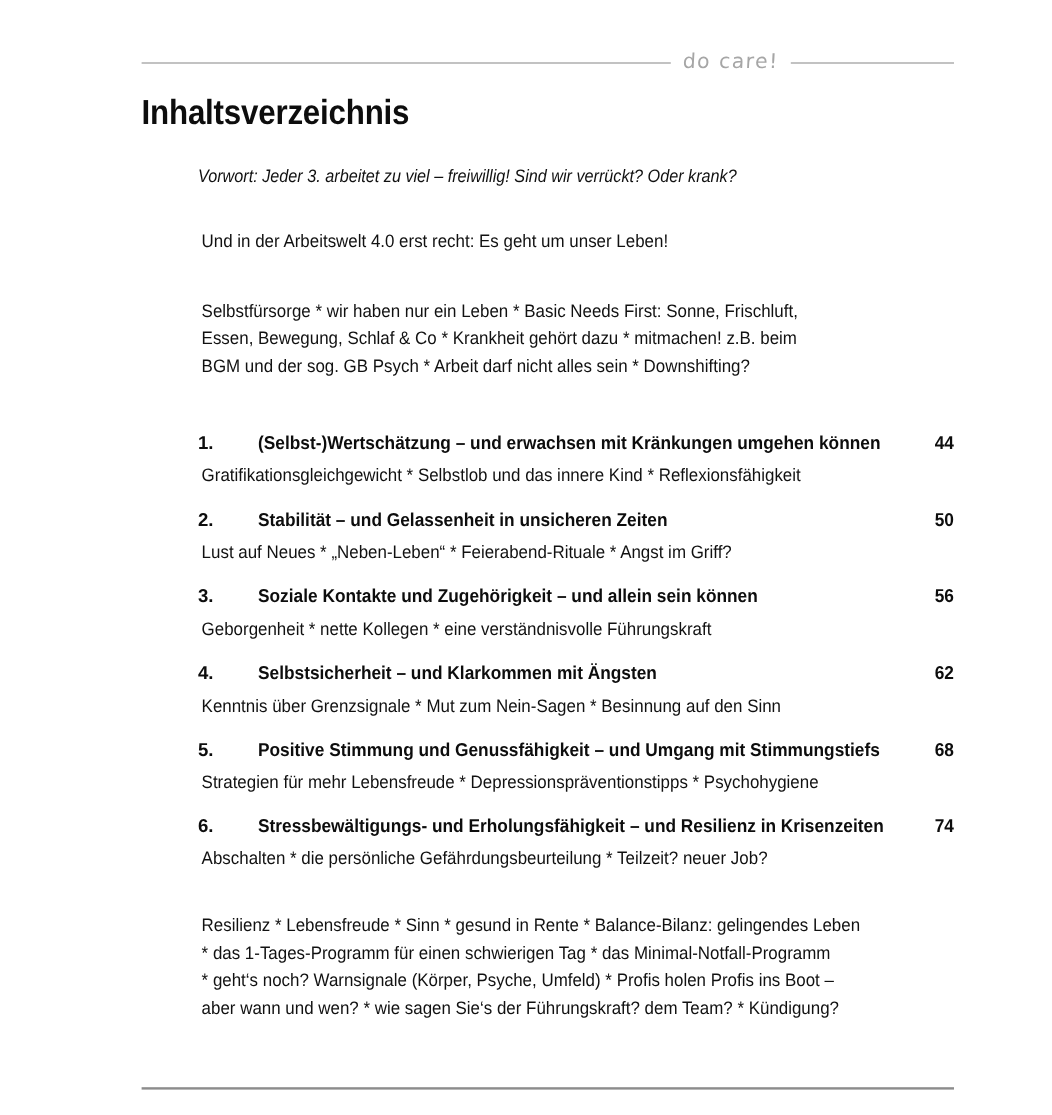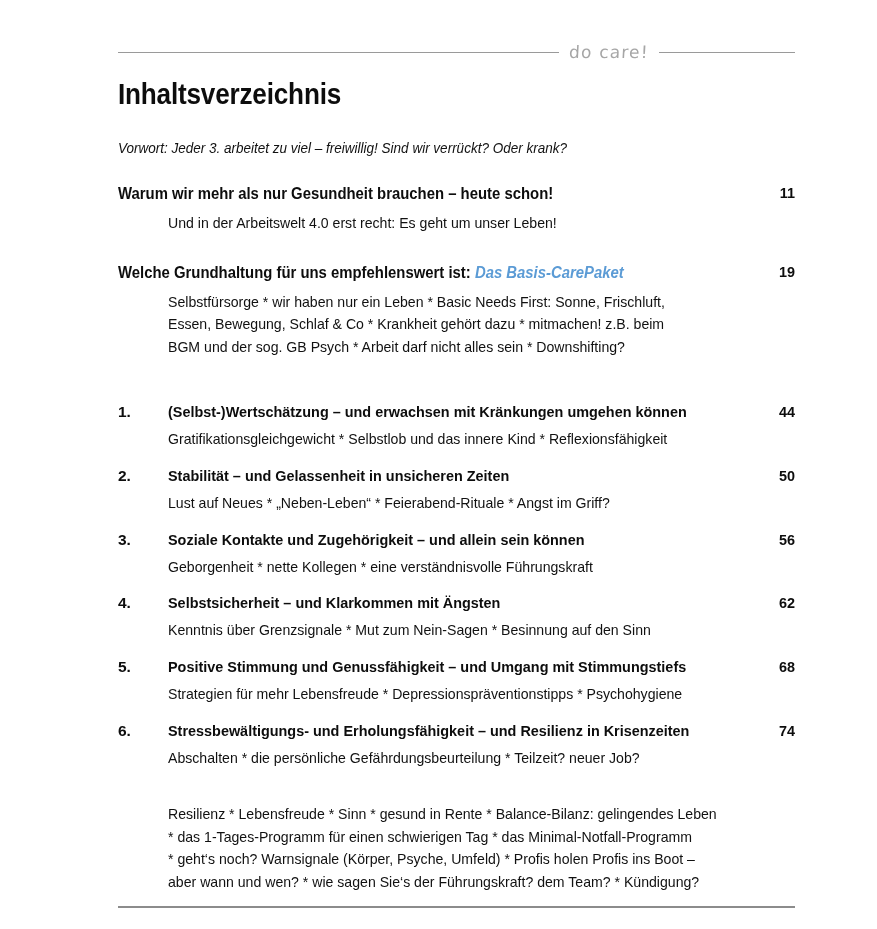--- a/index.html
+++ b/index.html
@@ -74,20 +74,21 @@
     position: absolute;
     left: 118px;
     top: 138px;
     width: 677px;
   }
 
   
   .row {
     position: relative;
     padding-right: 58px;
+    margin-left: 47px;
   }
   .pageno {
     position: absolute;
     right: 0;
     top: 0;
     width: 46px;
     text-align: right;
     font-size: 15.5px;
     font-weight: 700;
     color: #0d0d0d;
@@ -186,34 +187,26 @@
 
   <div class="page-title">Inhaltsverzeichnis</div>
 
   <div class="content">
 
     <div class="row">
       <div class="lead">Vorwort: Jeder 3. arbeitet zu viel – freiwillig! Sind wir verrückt? Oder krank?</div>
     </div>
     <div class="gap-lead"></div>
 
-    <div class="row">
-      <div class="chapter"><span>Warum wir mehr als nur Gesundheit brauchen – heute schon!</span></div>
-      <div class="pageno">11</div>
-    </div>
     <div class="gap-desc"></div>
     <div class="desc">
       <span class="line">Und in der Arbeitswelt 4.0 erst recht: Es geht um unser Leben!</span>
     </div>
     <div class="gap-chapter"></div>
 
-    <div class="row">
-      <div class="chapter"><span>Welche Grundhaltung für uns empfehlenswert ist: </span><span class="accent">Das Basis-CarePaket</span></div>
-      <div class="pageno">19</div>
-    </div>
     <div class="gap-desc"></div>
     <div class="desc">
       <span class="line">Selbstfürsorge * wir haben nur ein Leben * Basic Needs First: Sonne, Frischluft,</span>
       <span class="line">Essen, Bewegung, Schlaf &amp; Co * Krankheit gehört dazu * mitmachen! z.B. beim</span>
       <span class="line">BGM und der sog. GB Psych * Arbeit darf nicht alles sein * Downshifting?</span>
     </div>
     <div class="gap-chapter"></div>
 
     <div class="gap-item"></div>
 

